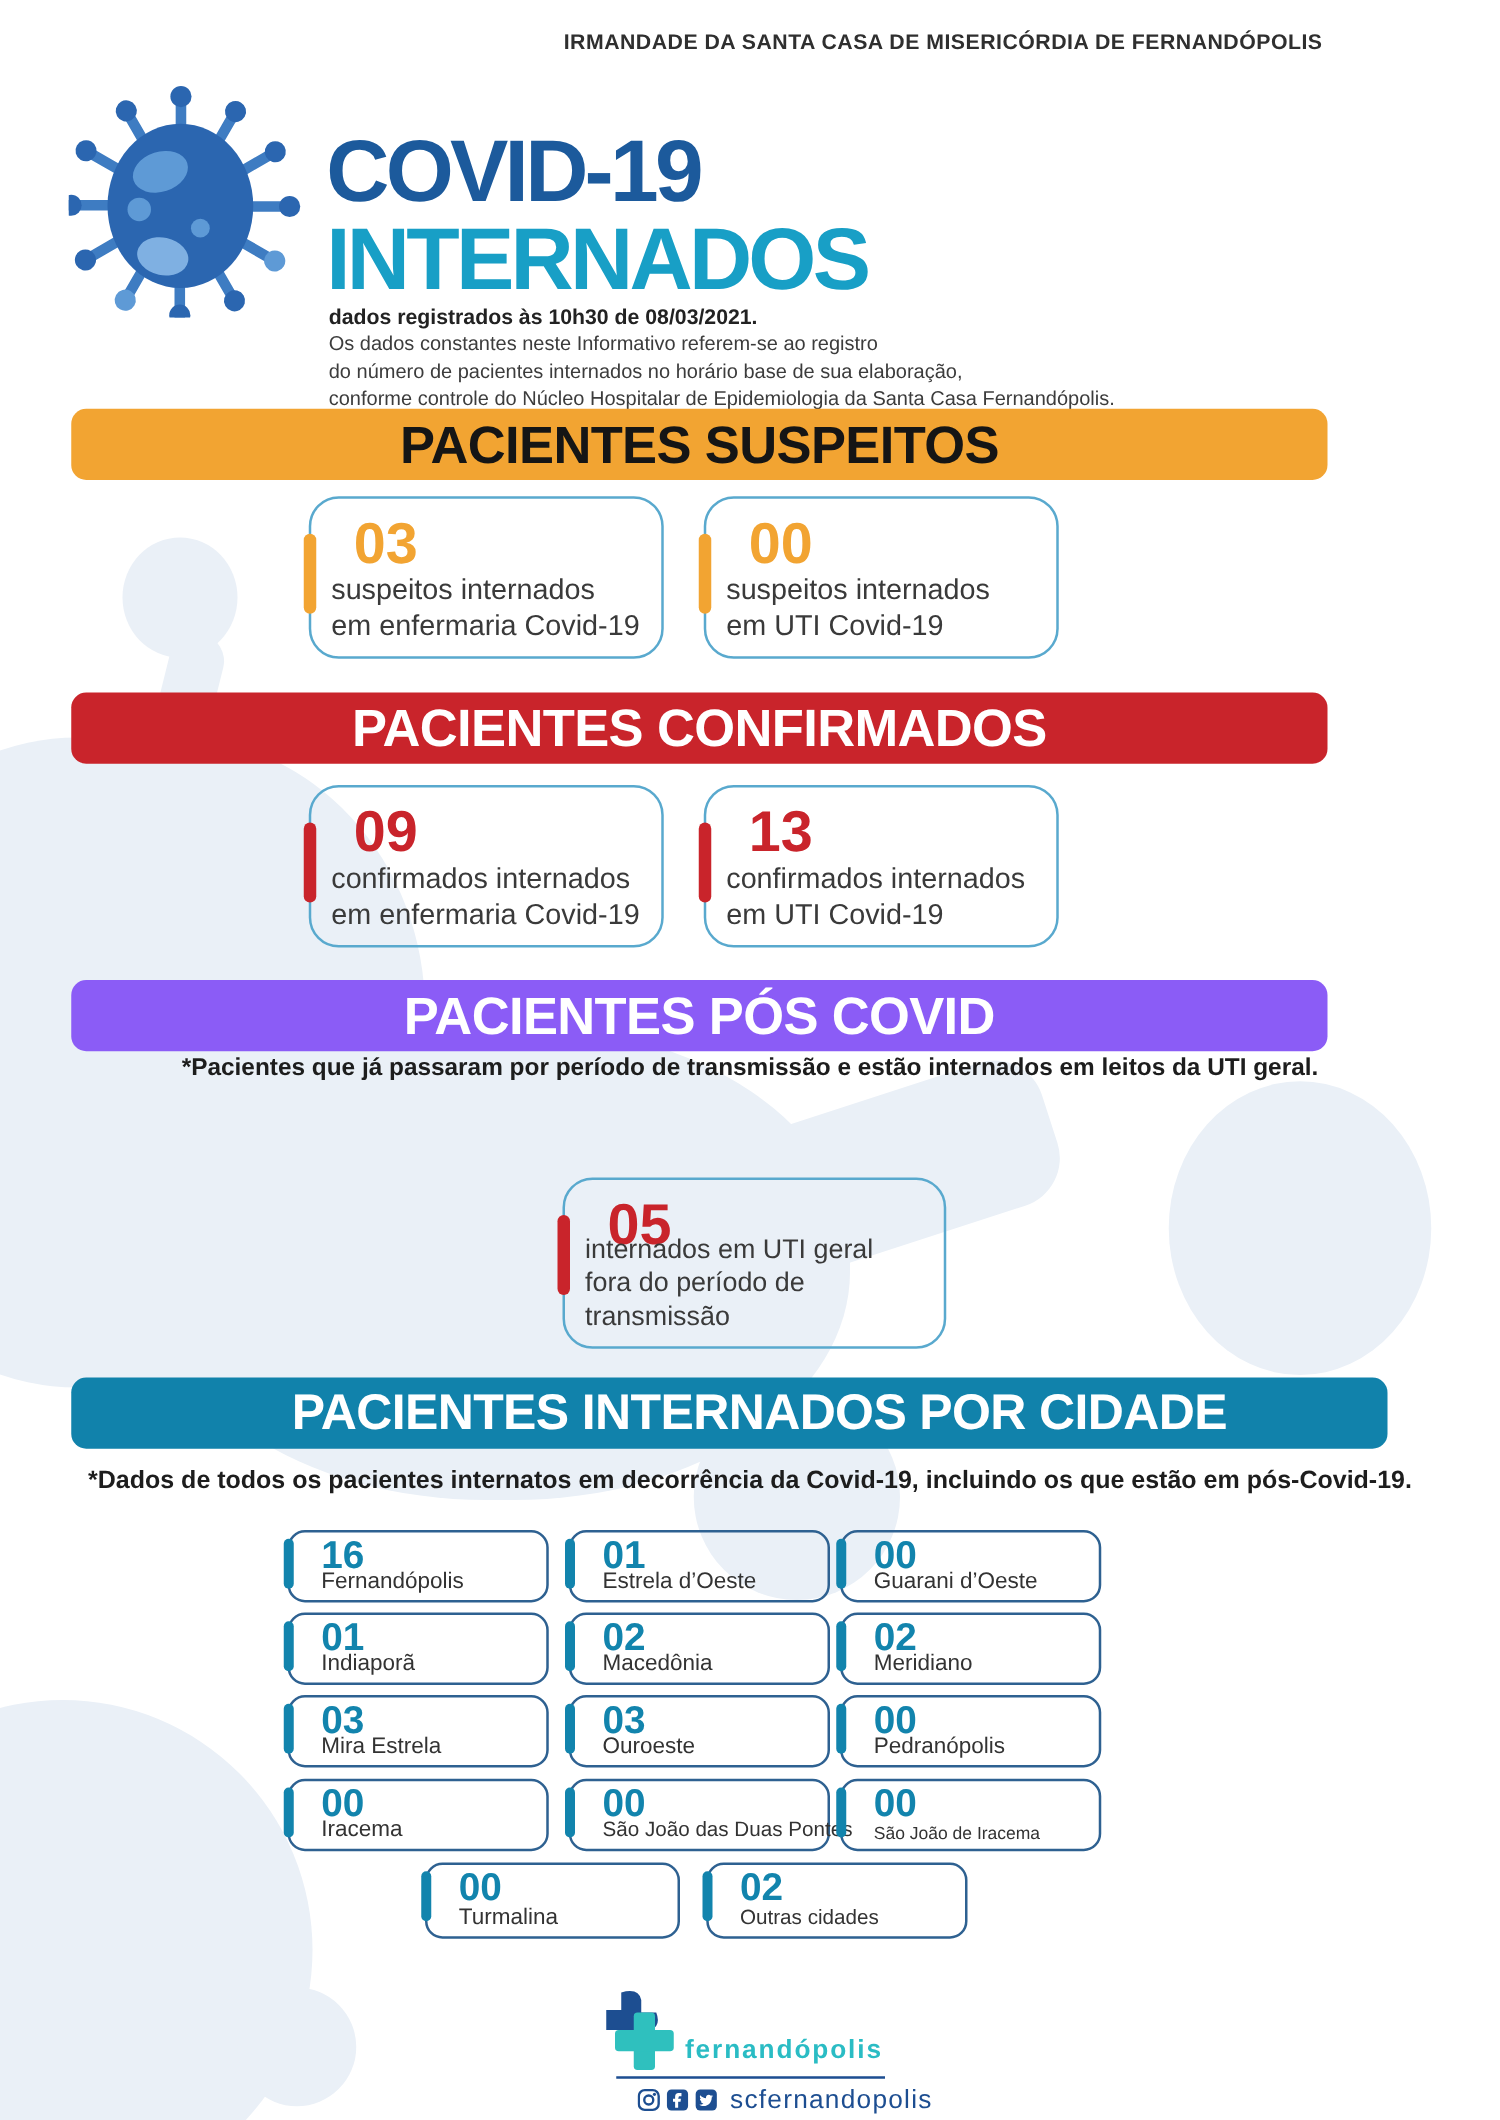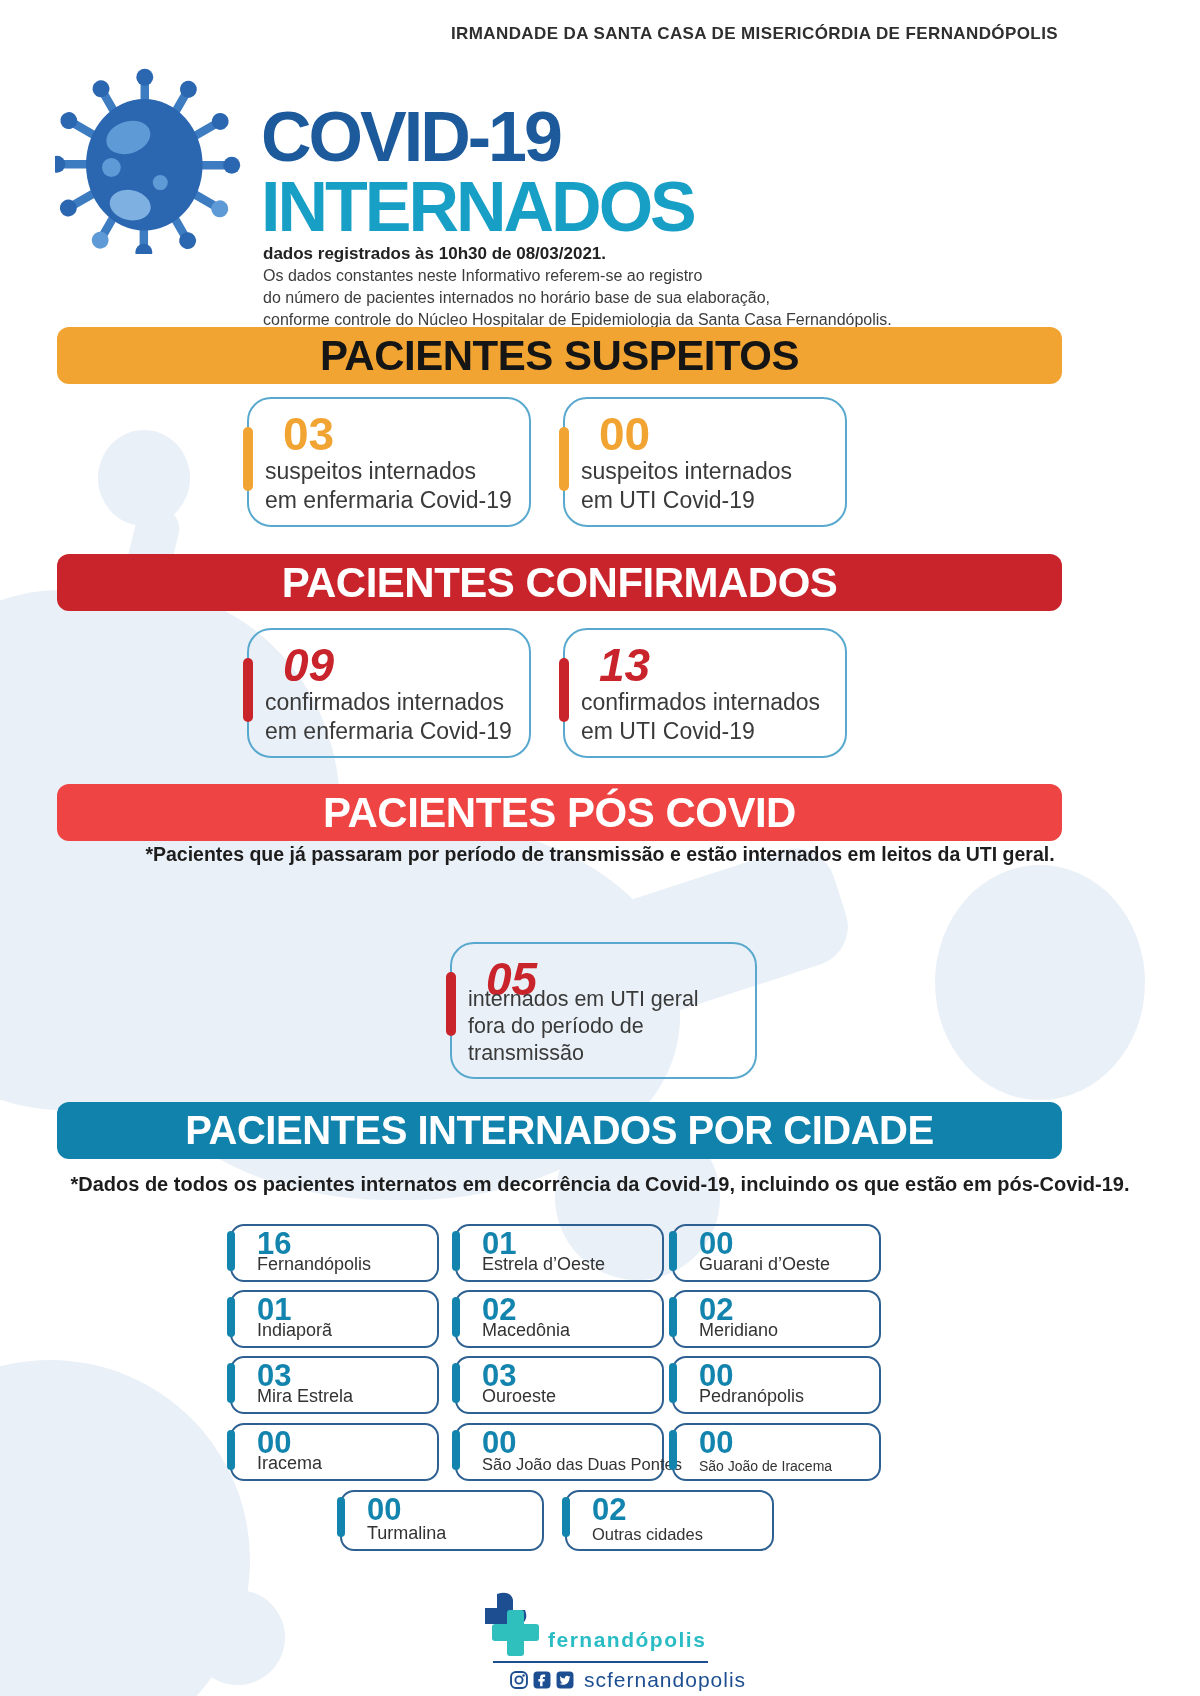--- a/index.html
+++ b/index.html
@@ -18,29 +18,29 @@
   .title2{position:absolute;left:261px;top:172px;font-size:70px;line-height:1;font-weight:bold;
           color:#189fc6;letter-spacing:-3px;}
   .subtitle{position:absolute;left:263px;top:243px;font-size:16px;line-height:22px;color:#3c3c3c;}
   .subtitle .b{font-weight:bold;font-size:17px;color:#222;}
 
   .banner{position:absolute;left:57px;width:1005px;height:57px;border-radius:12px;
           display:flex;align-items:center;justify-content:center;font-weight:bold;
           font-size:42px;letter-spacing:-.5px;white-space:nowrap;}
   .banner.orange{top:327px;background:#f2a432;color:#151515;}
   .banner.red{top:554px;background:#c9242b;color:#ffffff;}
-  .banner.teal1{top:784px;background:#ef4444;color:#ffffff;}
-  .banner.teal2{top:1102px;background:#1182ab;color:#ffffff;font-size:40px;}
+  .banner.teal1{top:784px;background:#8b5cf6;color:#ffffff;}
+  .banner.teal2{top:1102px;background:#1182ab;color:#ffffff;font-size:40px;padding-left:48px;}
 
   .card{position:absolute;border:2px solid #59a9ce;border-radius:24px;background:transparent;}
   .card .bar{position:absolute;left:-6px;top:28px;width:10px;height:64px;border-radius:6px;}
   .card .num{position:absolute;left:34px;top:12px;font-size:46px;font-weight:bold;line-height:1;}
   .card .lbl{position:absolute;left:16px;bottom:10px;font-size:23px;line-height:29px;color:#3a3a3a;}
   .orange-ac{background:#f2a432;} .orange-tx{color:#f2a432;}
-  .red-ac{background:#c9242b;}    .red-tx{color:#c9242b;font-style:italic;}
+  .red-ac{background:#c9242b;}    .red-tx{color:#c9242b;}
 
   .note{position:absolute;left:0;width:1200px;text-align:center;font-weight:bold;
         color:#1d1d1d;font-size:20px;}
   .note1{top:843px;font-size:19.5px;}
   .note2{top:1173px;}
 
   .citycard{position:absolute;border:2px solid #2e6191;border-radius:14px;width:205px;height:54px;
             background:transparent;}
   .citycard .bar{position:absolute;left:-5px;top:5px;width:8px;height:40px;border-radius:5px;background:#1284ad;}
   .citycard .num{position:absolute;left:25px;top:2px;font-size:31px;font-weight:bold;color:#1284ad;line-height:1;}

